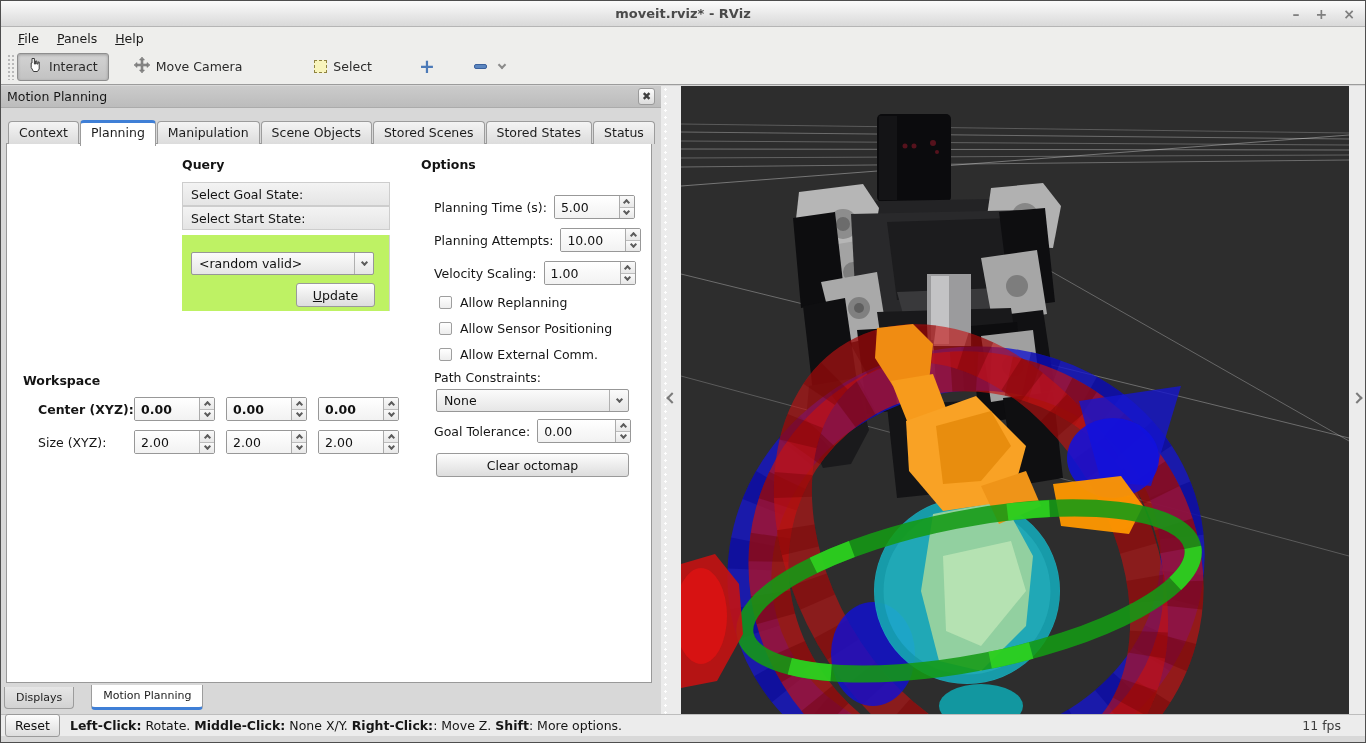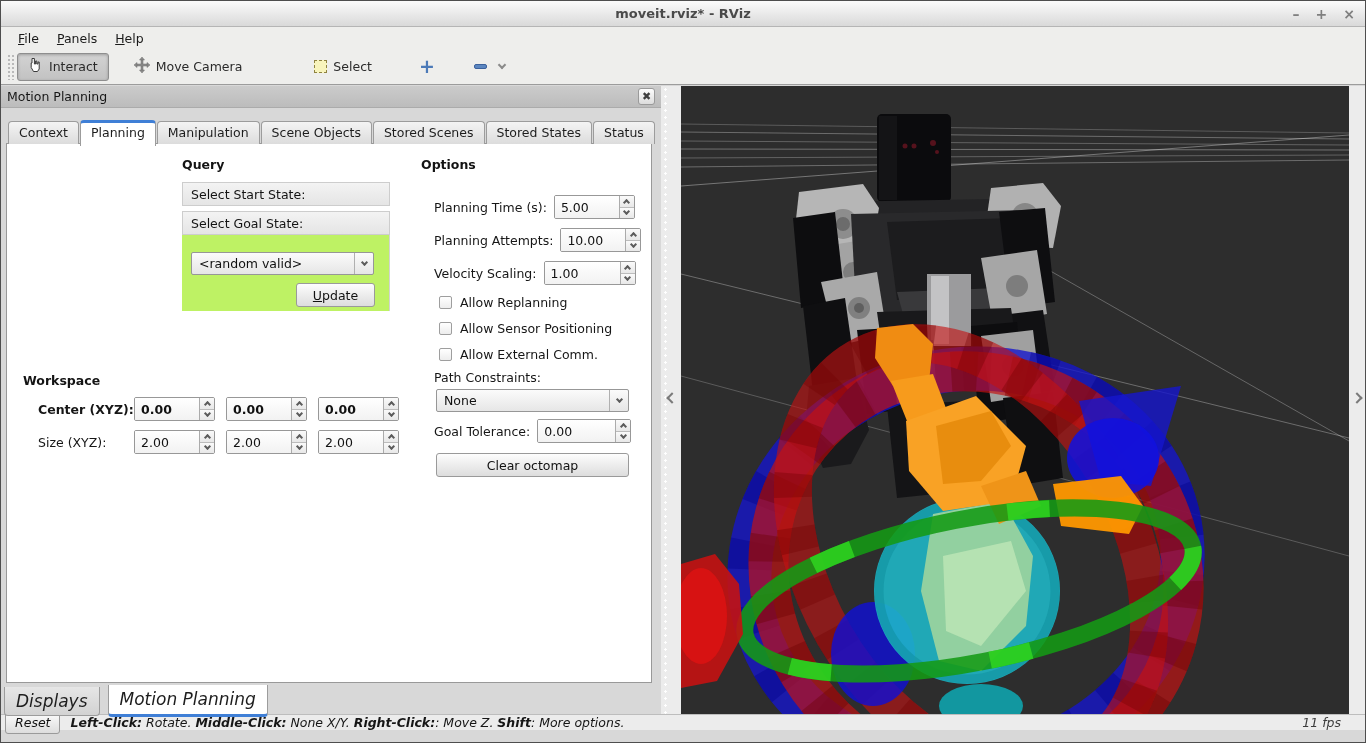--- a/index.html
+++ b/index.html
@@ -94,39 +94,39 @@
   .combo-val { flex:1; font-size:12.5px; color:#111; padding:3px 0 0 7px; white-space:nowrap; overflow:hidden; }
   .combo-btn { width:19px; border-left:1px solid #b0b0b0; display:flex; align-items:center; justify-content:center; }
 
   .g-workspace { position:absolute; left:16px; top:229px; width:400px; }
   .ws-row { position:absolute; display:flex; align-items:center; }
   .ws-row .lbl { font-size:12.5px; color:#161616; width:96px; }
   .ws-row .spin { margin-right:11px; }
 
   
   .bottom-tabs { position:absolute; left:3px; top:599px; display:flex; align-items:flex-start; z-index:3; }
-  .btab { font-size:17px; color:#1d1d1d; padding:4px 11px; background:linear-gradient(#e6e6e6,#d2d2d2);
-    border:1px solid #9c9c9c; border-top:none; border-radius:0 0 4px 4px; margin-right:8px; margin-top:2px;font-style:italic; }
+  .btab { font-size:11px; color:#1d1d1d; padding:4px 11px; background:linear-gradient(#e6e6e6,#d2d2d2);
+    border:1px solid #9c9c9c; border-top:none; border-radius:0 0 4px 4px; margin-right:17px; margin-top:2px; }
   .btab.active { background:#fff; border-bottom:3px solid #3f7fd6; margin-top:0; padding-bottom:5px; }
 
   
   .splitter { position:absolute; top:85px; width:20px; height:628px; background:#ececec; left:660px; }
   .splitter .dots { position:absolute; left:2px; top:0; width:6px; height:100%;
     background-image:radial-gradient(#ffffff 1px, transparent 1.2px); background-size:5px 7px; }
   .collapse-chev { position:absolute; top:308px; width:8px; height:8px; border:solid #7a7a7a; border-width:2.5px 2.5px 0 0; }
   .chev-left { left:7px; transform:rotate(-135deg); }
   .right-strip { position:absolute; top:85px; left:1348px; width:18px; height:628px; background:#ececec; }
   .chev-right { left:4px; transform:rotate(45deg); }
 
   
   .viewport { position:absolute; left:680px; top:85px; width:668px; height:628px; background:#2d2d2d; }
 
   
-  .statusbar { position:absolute; left:0; top:713px; right:0; height:16px; background:#ececec;
-    border-top:1px solid #bdbdbd; display:flex; align-items:center; padding:0 4px;font-style:italic; }
+  .statusbar { position:absolute; left:0; top:713px; right:0; height:22px; background:#ececec;
+    border-top:1px solid #bdbdbd; display:flex; align-items:center; padding:0 4px; }
   .reset-btn { height:23px; padding:0 9px; margin-right:10px; }
   .status-text { font-size:12.5px; color:#161616; }
   .status-text b { font-weight:bold; }
   .fps { margin-left:auto; font-size:12.5px; color:#3c3c3c; padding-right:20px; }
 </style>
 </head>
 <body>
 
 <div class="app">
 
@@ -197,25 +197,25 @@
         <div class="tab">Stored Scenes</div>
         <div class="tab">Stored States</div>
         <div class="tab">Status</div>
       </div>
 
     <div class="content">
 
 
       <div class="g-query">
         <div class="group-h" style="margin-bottom:10px;">Query</div>
+        <div class="qhead">
+          <span>Select Goal State:</span>
+        </div>
         <div class="qhead" style="margin-bottom:5px;">
           <span>Select Start State:</span>
-        </div>
-        <div class="qhead">
-          <span>Select Goal State:</span>
         </div>
         <div class="qpanel">
           <span class="combo q-combo">
               <span class="combo-val">&lt;random valid&gt;</span>
               <span class="combo-btn">
                 <span class="chev dn"></span>
               </span>
             </span>
           <div class="btn q-update"><u>U</u>pdate</div>
         </div>

